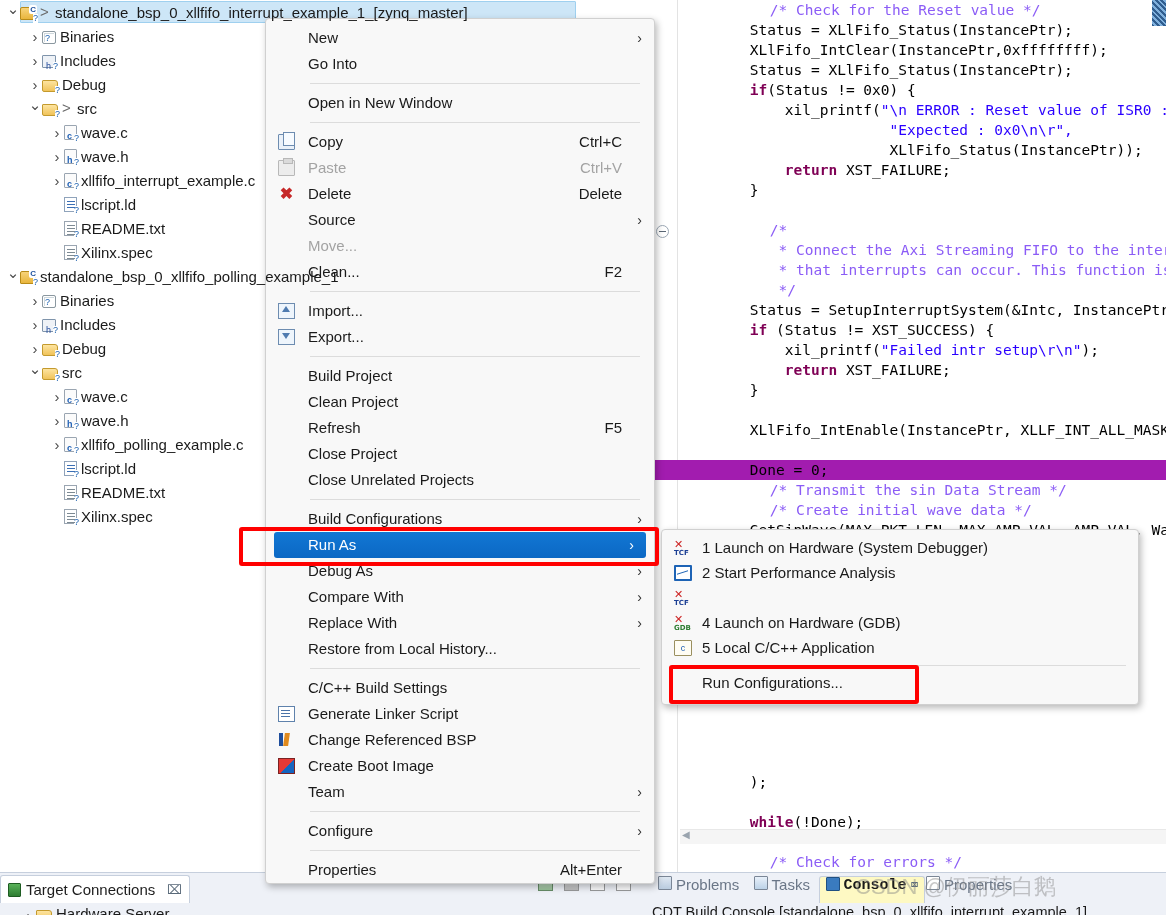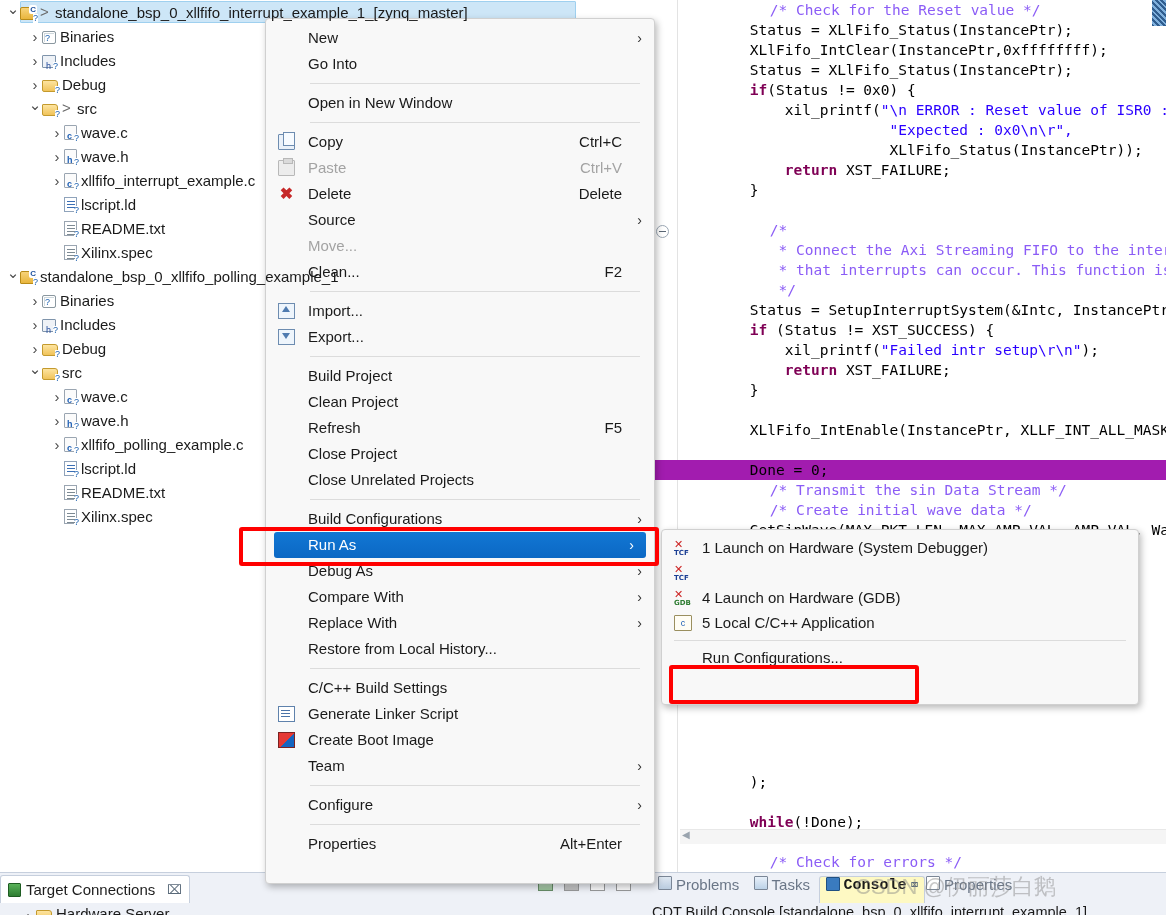--- a/index.html
+++ b/index.html
@@ -344,30 +344,32 @@
       <div class="sep"></div>
       <div class="mi"><span>Build Configurations</span><span class="arrow">›</span></div>
       <div class="mi sel"><span>Run As</span><span class="arrow">›</span></div>
       <div class="mi"><span>Debug As</span><span class="arrow">›</span></div>
       <div class="mi"><span>Compare With</span><span class="arrow">›</span></div>
       <div class="mi"><span>Replace With</span><span class="arrow">›</span></div>
       <div class="mi"><span>Restore from Local History...</span></div>
       <div class="sep"></div>
       <div class="mi"><span>C/C++ Build Settings</span></div>
       <div class="mi"><span class="mico mc-linker"></span><span>Generate Linker Script</span></div>
+      <div class="mi"><span class="mico mc-bsp"></span><span>Change Referenced BSP</span></div>
       <div class="mi"><span class="mico mc-boot"></span><span>Create Boot Image</span></div>
       <div class="mi"><span>Team</span><span class="arrow">›</span></div>
       <div class="sep"></div>
       <div class="mi"><span>Configure</span><span class="arrow">›</span></div>
       <div class="sep"></div>
       <div class="mi"><span>Properties</span><span class="accel">Alt+Enter</span></div>
     </div>
 
   <div id="submenu">
       <div class="smi"><span class="smico sm-tcf">TCF</span><span>1 Launch on Hardware (System Debugger)</span></div>
+      <div class="smi"><span class="smico sm-perf"></span><span>2 Start Performance Analysis</span></div>
       <div class="smi"><span class="smico sm-tcf">TCF</span></div>
       <div class="smi"><span class="smico sm-gdb">GDB</span><span>4 Launch on Hardware (GDB)</span></div>
       <div class="smi"><span class="smico sm-local"></span><span>5 Local C/C++ Application</span></div>
       <div class="sm-sep"></div>
       <div class="smi"><span>Run Configurations...</span></div>
     </div>
 
   <div class="redbox" id="redbox-runas"></div>
   <div class="redbox" id="redbox-runconf"></div>
 

